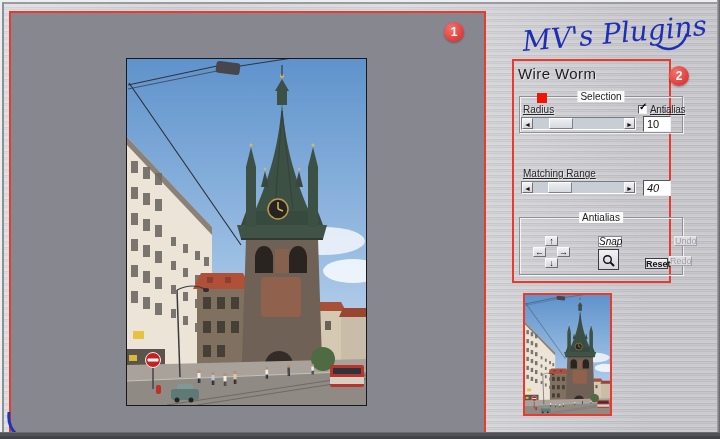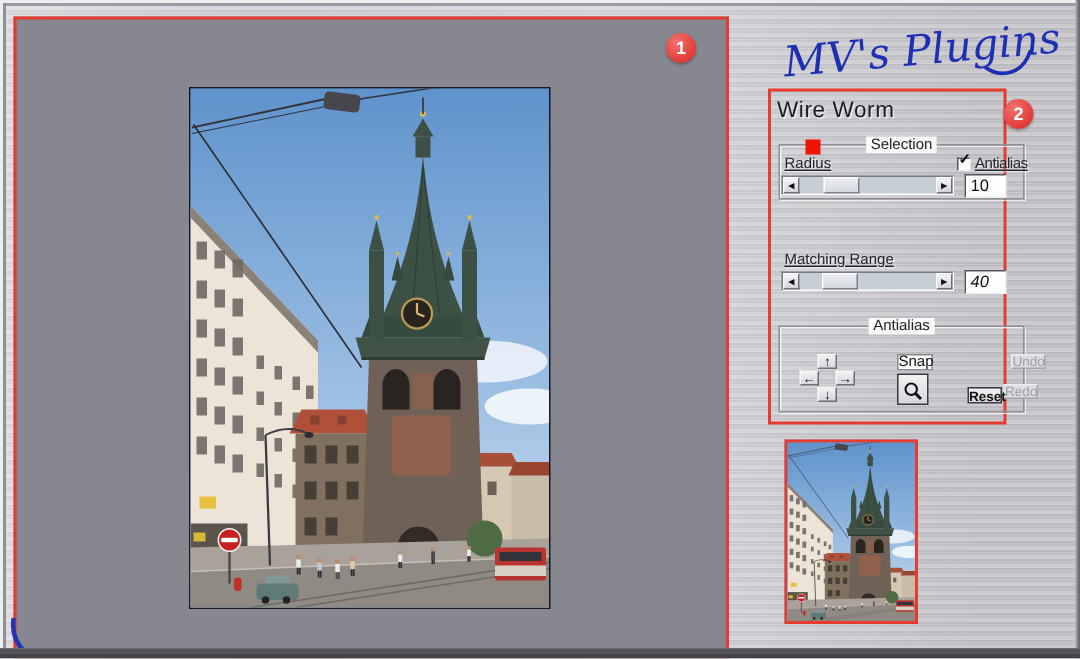--- a/index.html
+++ b/index.html
@@ -50,21 +50,21 @@
   .sb-thumb{position:absolute;top:0;width:24px;height:11px;background:linear-gradient(180deg,#eceef2,#d6d9de);
        border:1px solid #fff;border-right-color:#80808a;border-bottom-color:#80808a;box-sizing:border-box;}
   .btn3d{position:absolute;text-align:center;color:#111;background:linear-gradient(180deg,#f2f2f5,#d6d6db);
        border:1px solid #fafafa;border-right-color:#6f6f76;border-bottom-color:#6f6f76;box-sizing:border-box;cursor:pointer;
        font-family:"Liberation Sans",sans-serif;padding:0;}
   .arrow-btn{width:13px;height:10px;font-size:9px;line-height:8px;font-weight:bold;}
   .cmd-btn{width:23px;height:10px;font-size:9px;line-height:8px;}
   .cmd-btn.disabled{color:#9fa0a8;background:#dcdce1;border-color:#ececef #a2a2aa #a2a2aa #ececef;}
   .cmd-btn.default{height:11px;border-color:#3c3c42;box-shadow:inset 1px 1px 0 #f2f2f5;font-weight:bold;text-align:right;}
   .snap-chip{position:absolute;left:84px;top:175px;width:24px;height:11px;background:#fdfdfd;
-       border:1px solid #8a8a90;box-sizing:border-box;font-size:10px;line-height:9px;text-align:center;color:#111;}
+       border:1px solid #8a8a90;box-sizing:border-box;font-size:10px;line-height:9px;text-align:center;color:#111;font-style:italic;}
   .mag-btn{left:84px;top:188px;width:21px;height:21px;border-color:#3c3c42;}
   #thumbnail{position:absolute;left:523px;top:293px;width:89px;height:123px;border:2px solid #e63b2e;
        box-sizing:border-box;z-index:10;cursor:pointer;background:#6b9cd2;}
   #corner-stroke{position:absolute;left:4px;top:412px;z-index:30;}
 </style>
 </head>
 <body>
 
 <div id="app">
 

